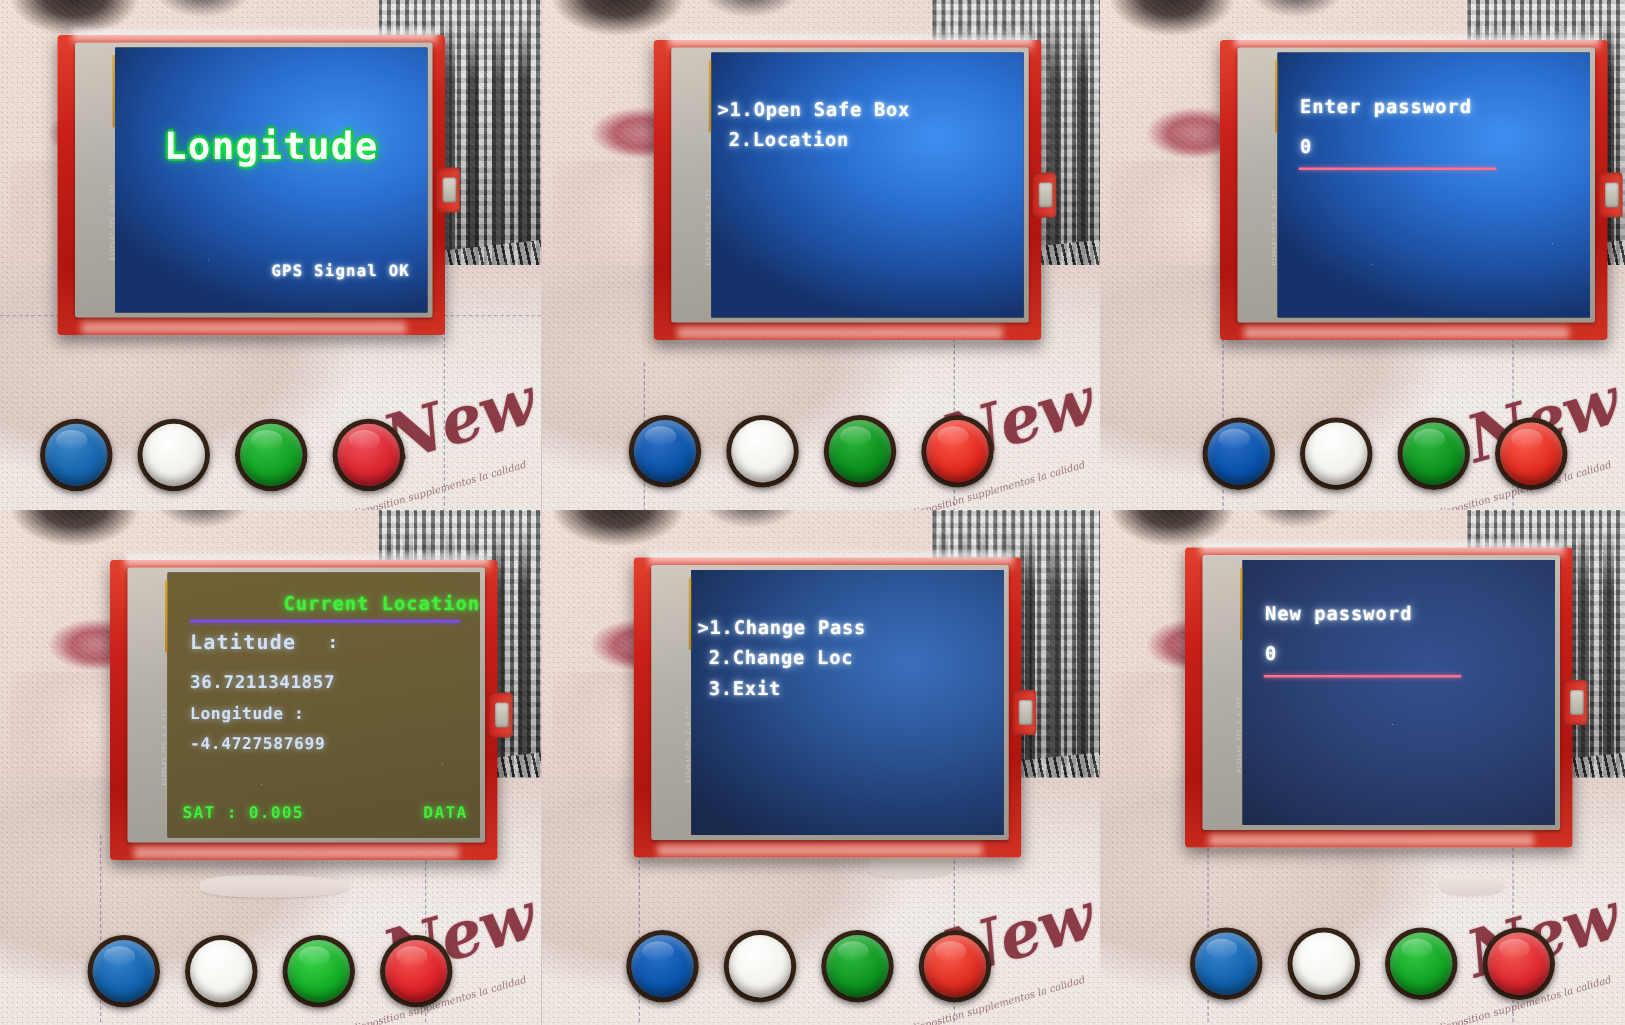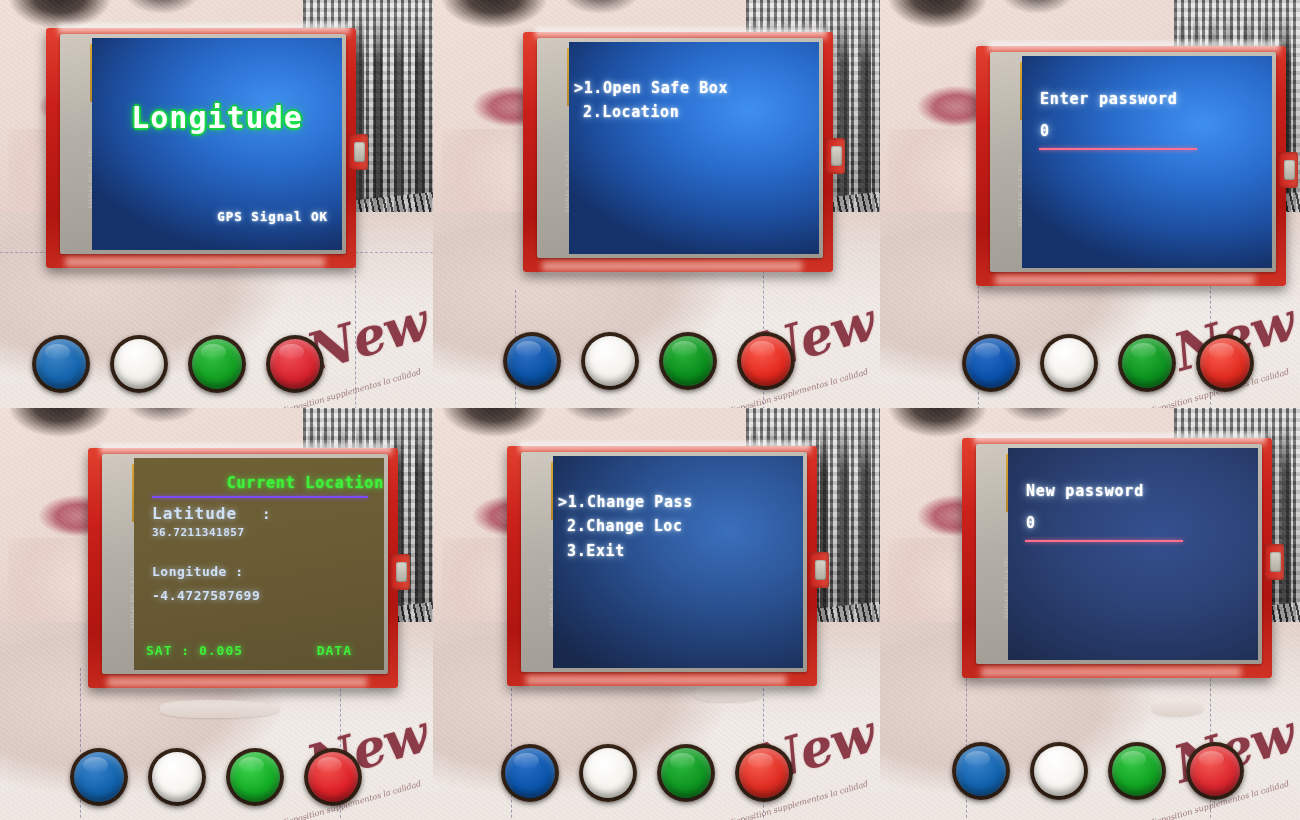--- a/index.html
+++ b/index.html
@@ -324,30 +324,30 @@
     position:absolute; left: 18px; right: 16px; top: 38px; height: 2px; z-index:2;
     background: #7b4bf5;
     box-shadow: 0 0 4px rgba(130,80,255,.8);
   }
   .loc-label {
     position:absolute; z-index:2; color: #cfe0f7; font-weight: bold;
     text-shadow: 0 0 6px rgba(190,215,250,.8);
   }
   .lat-label { left:18px; top: 46px; font-size: 16px; letter-spacing:1px; }
   .lat-colon { left: 128px; top: 48px; font-size: 14px; }
-  .lat-value { left:18px; top: 68px; font-size: 11px; letter-spacing:.5px; }
+  .lat-value { left:18px; top: 80px; font-size: 14px; letter-spacing:.5px; }
   .lon-label { left:18px; top: 106px; font-size: 13px; letter-spacing:.5px; }
   .lon-value { left:18px; top: 130px; font-size: 13px; letter-spacing:.5px; }
   .loc-sat {
     position:absolute; left: 12px; bottom: 12px; z-index:2;
     font-size: 13px; font-weight: bold; color:#3ff03a; letter-spacing:1px;
     text-shadow: 0 0 6px rgba(70,255,70,.85);
   }
   .loc-data {
-    position:absolute; right: 32px; bottom: 12px; z-index:2;
+    position:absolute; right: 10px; bottom: 12px; z-index:2;
     font-size: 13px; font-weight: bold; color:#3ff03a; letter-spacing:1px;
     text-shadow: 0 0 6px rgba(70,255,70,.85);
     padding-left: 36px;
   }
 
   
   .buttons {
     position: absolute;
     display: flex;
     gap: 20px;
@@ -501,21 +501,21 @@
       <div class="city"></div>
       <div class="cloth"></div>
       <div class="halftone"></div>
       <div class="paper-grain"></div>
       <div class="cutline-v" style="left:330px;top:240px;height:180px;"></div>
       <div class="cutline-v" style="left:98px;top:245px;height:175px;"></div>
       <div class="script-new">New</div>
       <div class="script-small">disposition supplementos la calidad</div>
     </div>
 
-    <div class="module" style="left:96px;top:46px;text-align:center;">
+    <div class="module" style="left:96px;top:32px;text-align:center;">
       <div class="pcb">
           <div class="pcb-glare"></div>
           <div class="pcb-glare-bottom"></div>
         </div>
       <div class="usb-tab"></div>
       <div class="bezel">
         <div class="bezel-inner">
           <div class="flex-cable"></div>
           <div class="connector"></div>
           <div class="pcb-label">DISPLAY FPC  2.4 TFT</div>
@@ -668,21 +668,21 @@
       <div class="cloth"></div>
       <div class="halftone"></div>
       <div class="paper-grain"></div>
       <div class="cutline-v" style="left:330px;top:245px;height:175px;"></div>
       <div class="cutline-v" style="left:86px;top:250px;height:170px;"></div>
       <div class="tear" style="left:272px;top:292px;width:52px;height:16px;"></div>
       <div class="script-new">New</div>
       <div class="script-small">disposition supplementos la calidad</div>
     </div>
 
-    <div class="module" style="left:82px;top:30px;">
+    <div class="module" style="left:68px;top:30px;">
       <div class="pcb">
           <div class="pcb-glare"></div>
           <div class="pcb-glare-bottom"></div>
         </div>
       <div class="usb-tab"></div>
       <div class="bezel">
         <div class="bezel-inner">
           <div class="flex-cable"></div>
           <div class="connector"></div>
           <div class="pcb-label">DISPLAY FPC  2.4 TFT</div>

